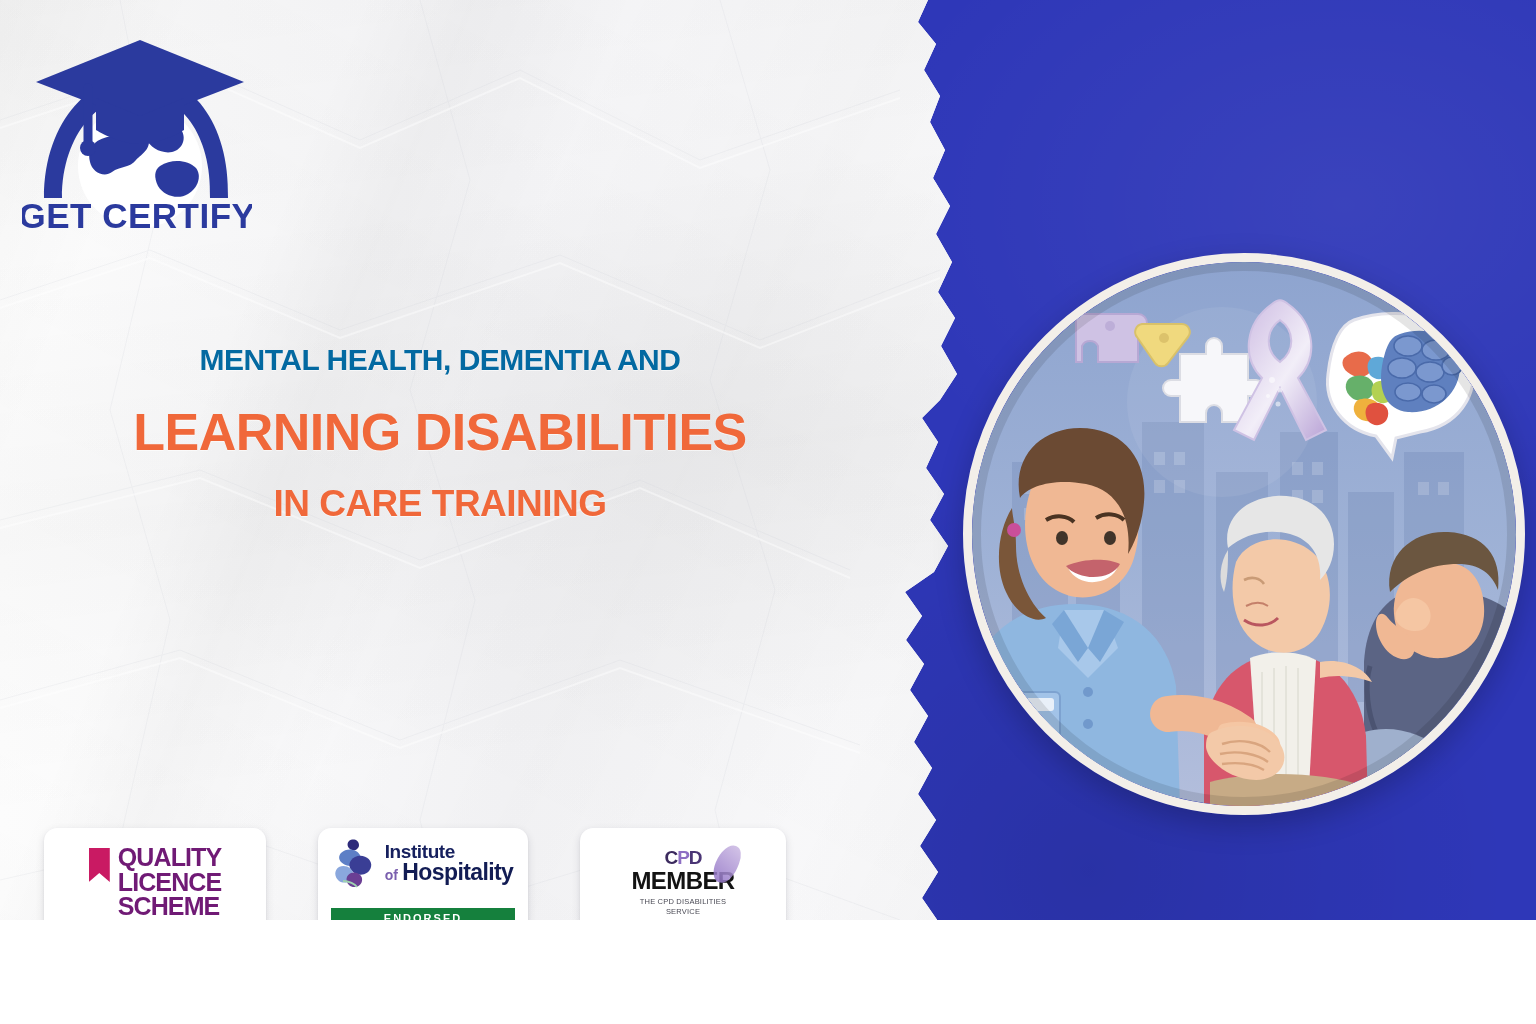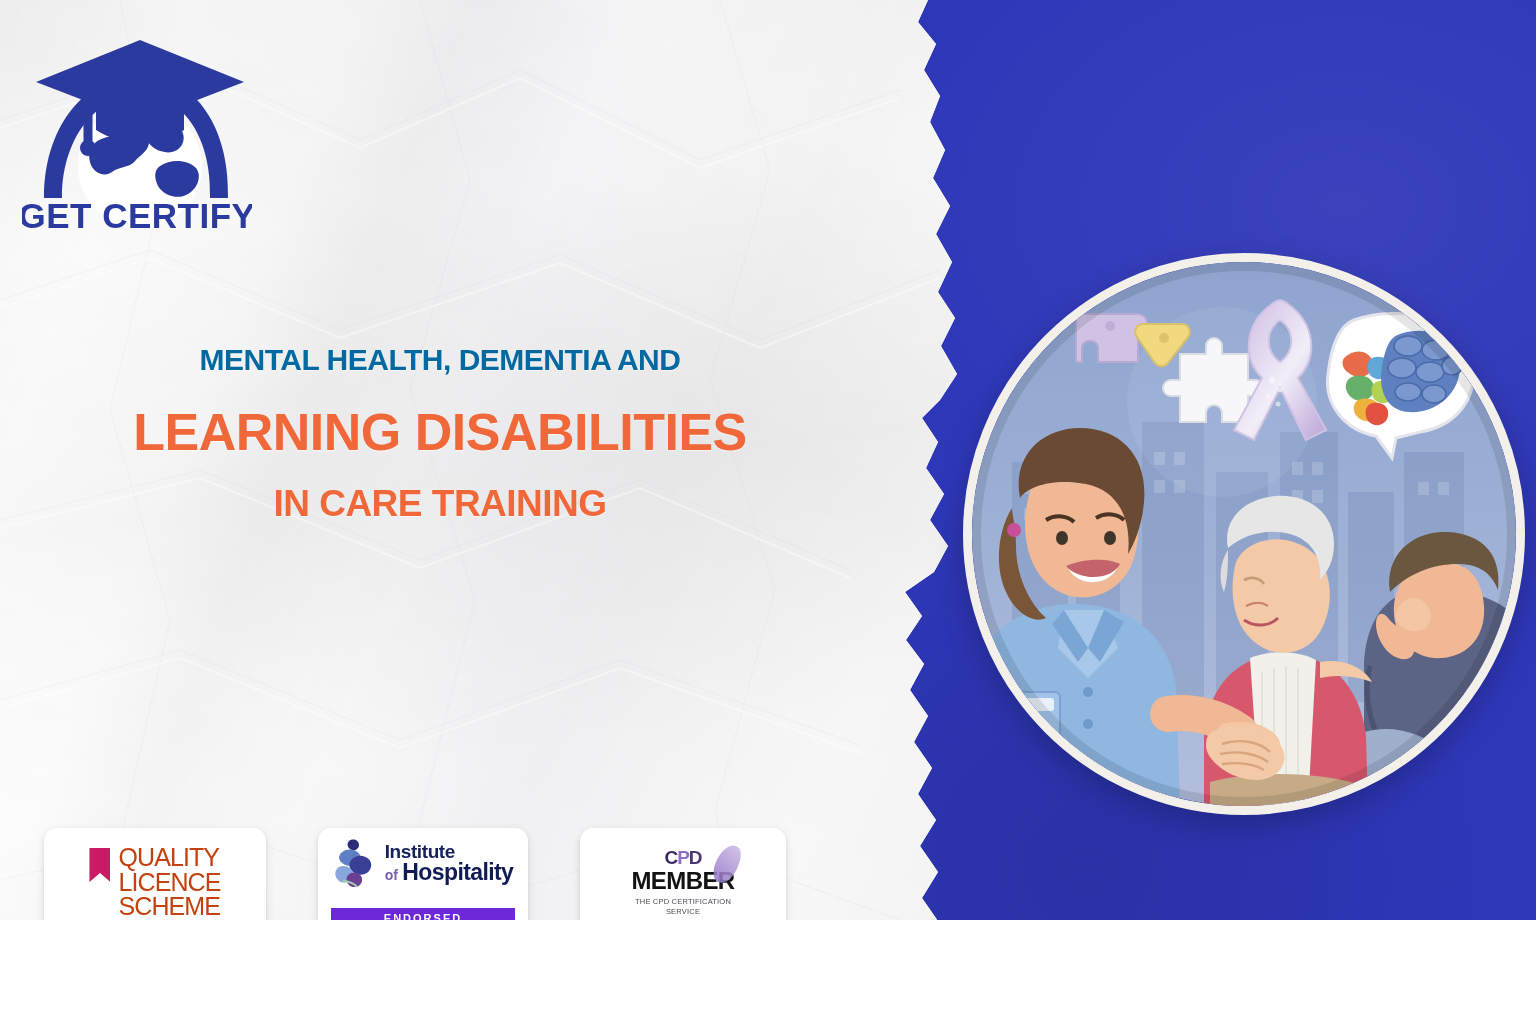--- a/index.html
+++ b/index.html
@@ -119,41 +119,41 @@
   
   .qls-inner { display: flex; align-items: flex-start; gap: 8px; }
   .qls-bookmark {
     width: 21px; height: 34px;
     background: #C91A63;
     clip-path: polygon(0 0, 100% 0, 100% 100%, 50% 74%, 0 100%);
     margin-top: 3px;
     flex: none;
   }
   .qls-text {
-    font-weight: 400;
+    font-weight: 700;
     font-size: 25px;
     line-height: 0.99;
-    color: #c2410c;
+    color: #701a75;
     letter-spacing: -0.9px;
   }
 
   
   .ioh-inner { display:flex; flex-direction: column; align-items:center; gap:19px; width:100%; }
   .ioh-top { display:flex; align-items:center; gap:6px; }
   .ioh-mark { width: 46px; height: 52px; flex:none; }
   .ioh-words { line-height: 1.0; }
   .ioh-l1 {
     font-size: 19px; font-weight: 600; color: #16205e; letter-spacing: -0.4px;
   }
   .ioh-of { font-size: 14px; color: #7a5fae; font-weight: 700; }
   .ioh-l2 {
     font-size: 23px; font-weight: 800; color: #121c54; letter-spacing: -0.6px;
   }
   .ioh-band {
-    background: #6d28d9;
+    background: #15803d;
     color: #ffffff;
     font-size: 11px;
     font-weight: 700;
     letter-spacing: 2px;
     padding: 4px 16px;
     width: 152px;
     text-align: center;
   }
 
   
@@ -320,21 +320,21 @@
     </div>
 
     <div class="badge badge-cpd">
       <div class="cpd-inner">
         <div class="cpd-swoosh"></div>
         <div class="cpd-top">
           <span>C</span><span class="cpd-p">P</span><span class="cpd-d">D</span>
         </div>
         <div class="cpd-member">MEMBER</div>
         <div class="cpd-sub">
-          <div>THE CPD CERTIFICATION</div>
+          <div>THE CPD DISABILITIES</div>
           <div>SERVICE</div>
         </div>
       </div>
     </div>
 
   </div>
 
   <div class="photo-circle">
     <svg viewBox="0 0 544 544">
       <defs>

